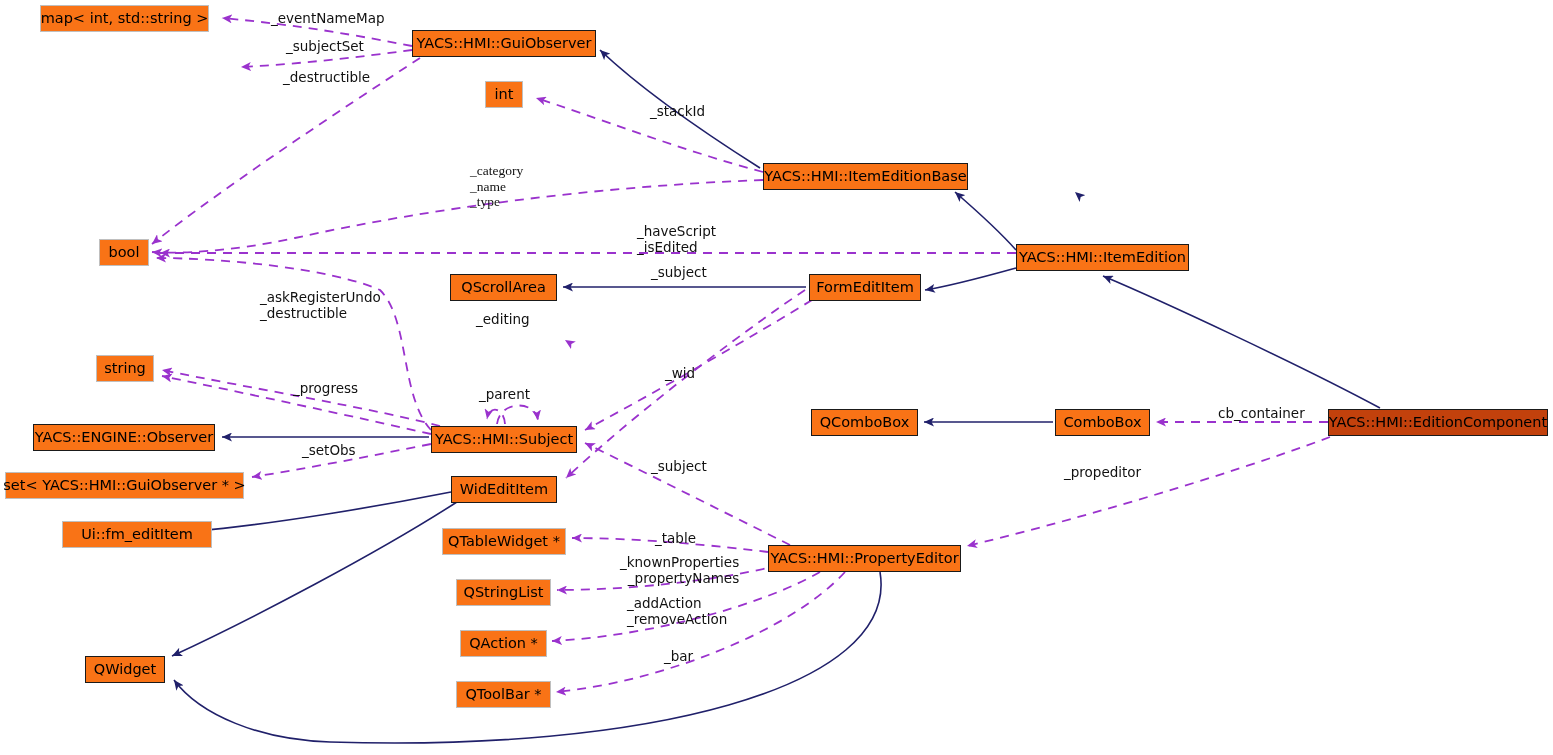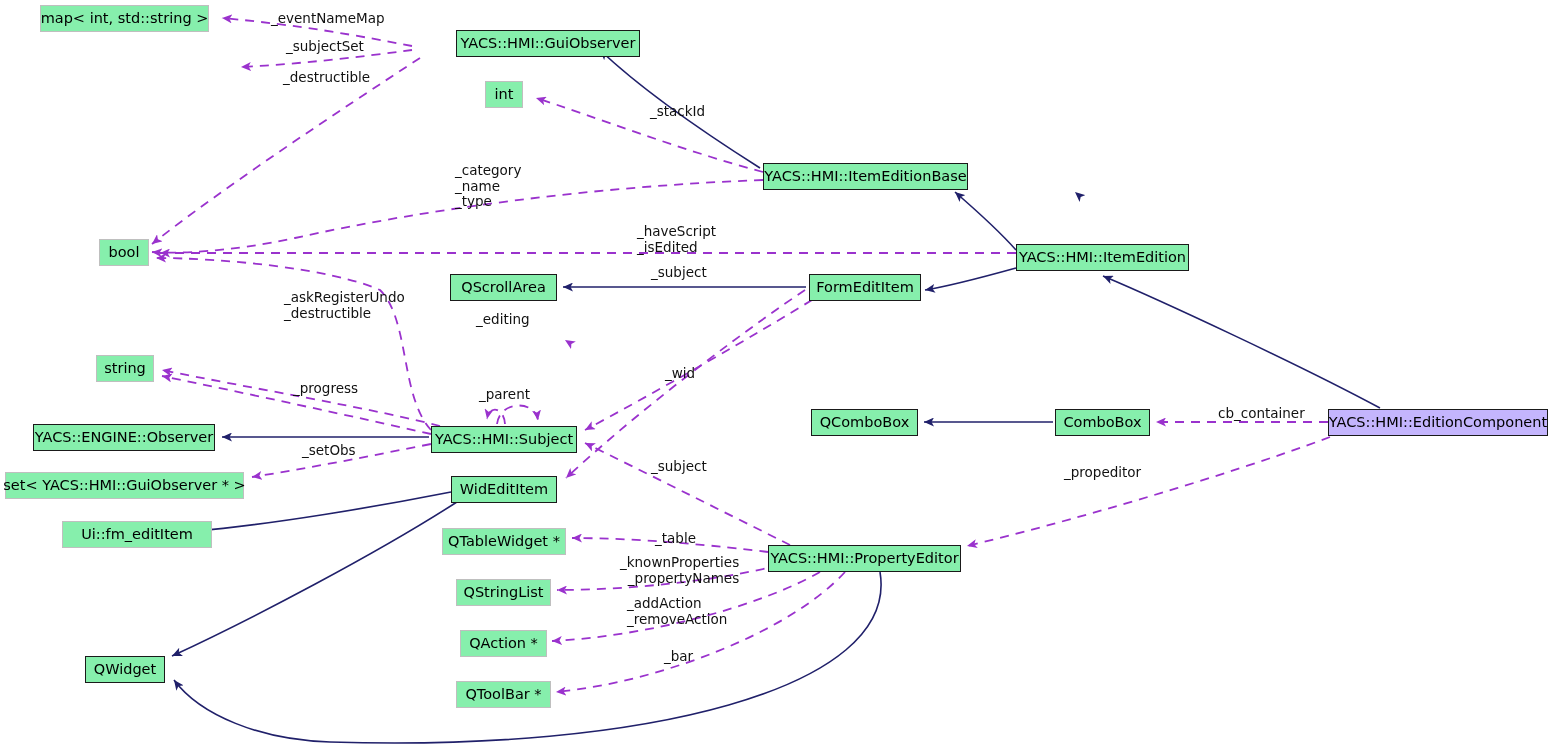--- a/index.html
+++ b/index.html
@@ -1,27 +1,27 @@
 <!DOCTYPE html>
 <html><head>
 <meta charset="utf-8">
 <style>
   html,body{margin:0;padding:0;background:#ffffff;}
   body{font-family:"DejaVu Sans","Liberation Sans",sans-serif;}
   #diagram{position:relative;width:1553px;height:755px;background:#ffffff;overflow:hidden;}
   svg.edges{position:absolute;left:0;top:0;width:1553px;height:755px;pointer-events:none;}
   .node{position:absolute;box-sizing:border-box;display:flex;align-items:center;justify-content:center;
-        background:#86efac;white-space:nowrap;line-height:1;}
+        background:#f97316;white-space:nowrap;line-height:1;}
   .node span{display:block;}
   
   .n-plain{border:1px solid #bfbfbf;font-size:14.5px;color:#000;}
   
   .n-solid{border:1px solid #1a1a1a;font-size:14.5px;color:#000;}
   
-  .n-current{border:1px solid #1a1a1a;background:#c4b5fd;font-size:14.5px;color:#000;}
+  .n-current{border:1px solid #1a1a1a;background:#c2410c;font-size:14.5px;color:#000;}
   .elabel{position:absolute;font-size:13.5px;color:#111;white-space:pre;line-height:15.5px;}
 </style>
 </head>
 <body>
 
 <div id="diagram">
 
   <svg class="edges" viewBox="0 0 1553 755" width="1553" height="755" xmlns="http://www.w3.org/2000/svg">
     <defs>
       <marker id="inh" markerWidth="11" markerHeight="9" refX="10" refY="4.5" orient="auto" markerUnits="userSpaceOnUse">
@@ -100,21 +100,21 @@
 
       <path d="M1328,422 L1156,422"></path>
 
       <path d="M1330,437 C1220,478 1060,524 967,546"></path>
     </g>
   </svg>
 
   <div class="node n-plain" style="left:40px;top:5px;width:169px;height:27px;">
       <span>map&lt; int, std::string &gt;</span>
     </div>
-  <div class="node n-solid" style="left:412px;top:30px;width:184px;height:27px;margin-left:44px;">
+  <div class="node n-solid" style="left:412px;top:30px;width:184px;height:27px;">
       <span>YACS::HMI::GuiObserver</span>
     </div>
   <div class="node n-plain" style="left:485px;top:81px;width:38px;height:27px;">
       <span>int</span>
     </div>
   <div class="node n-solid" style="left:763px;top:163px;width:205px;height:27px;">
       <span>YACS::HMI::ItemEditionBase</span>
     </div>
   <div class="node n-plain" style="left:99px;top:239px;width:50px;height:27px;">
       <span>bool</span>
@@ -171,27 +171,27 @@
       <span>QWidget</span>
     </div>
   <div class="node n-plain" style="left:456px;top:681px;width:95px;height:27px;">
       <span>QToolBar *</span>
     </div>
 
   <div class="elabel" style="left:271px;top:11px;">_eventNameMap</div>
   <div class="elabel" style="left:286px;top:39px;">_subjectSet</div>
   <div class="elabel" style="left:283px;top:70px;">_destructible</div>
   <div class="elabel" style="left:650px;top:104px;">_stackId</div>
-  <div class="elabel" style="left:455px;top:163px;">_category
+  <div class="elabel" style="left:470px;top:163px;font-family:Liberation Serif, serif;">_category
 _name
 _type</div>
   <div class="elabel" style="left:637px;top:224px;">_haveScript
 _isEdited</div>
   <div class="elabel" style="left:651px;top:265px;">_subject</div>
-  <div class="elabel" style="left:284px;top:290px;">_askRegisterUndo
+  <div class="elabel" style="left:260px;top:290px;">_askRegisterUndo
 _destructible</div>
   <div class="elabel" style="left:476px;top:312px;">_editing</div>
   <div class="elabel" style="left:665px;top:366px;">_wid</div>
   <div class="elabel" style="left:293px;top:381px;">_progress</div>
   <div class="elabel" style="left:479px;top:387px;">_parent</div>
   <div class="elabel" style="left:1218px;top:406px;">cb_container</div>
   <div class="elabel" style="left:302px;top:443px;">_setObs</div>
   <div class="elabel" style="left:651px;top:459px;">_subject</div>
   <div class="elabel" style="left:1064px;top:465px;">_propeditor</div>
   <div class="elabel" style="left:655px;top:531px;">_table</div>

